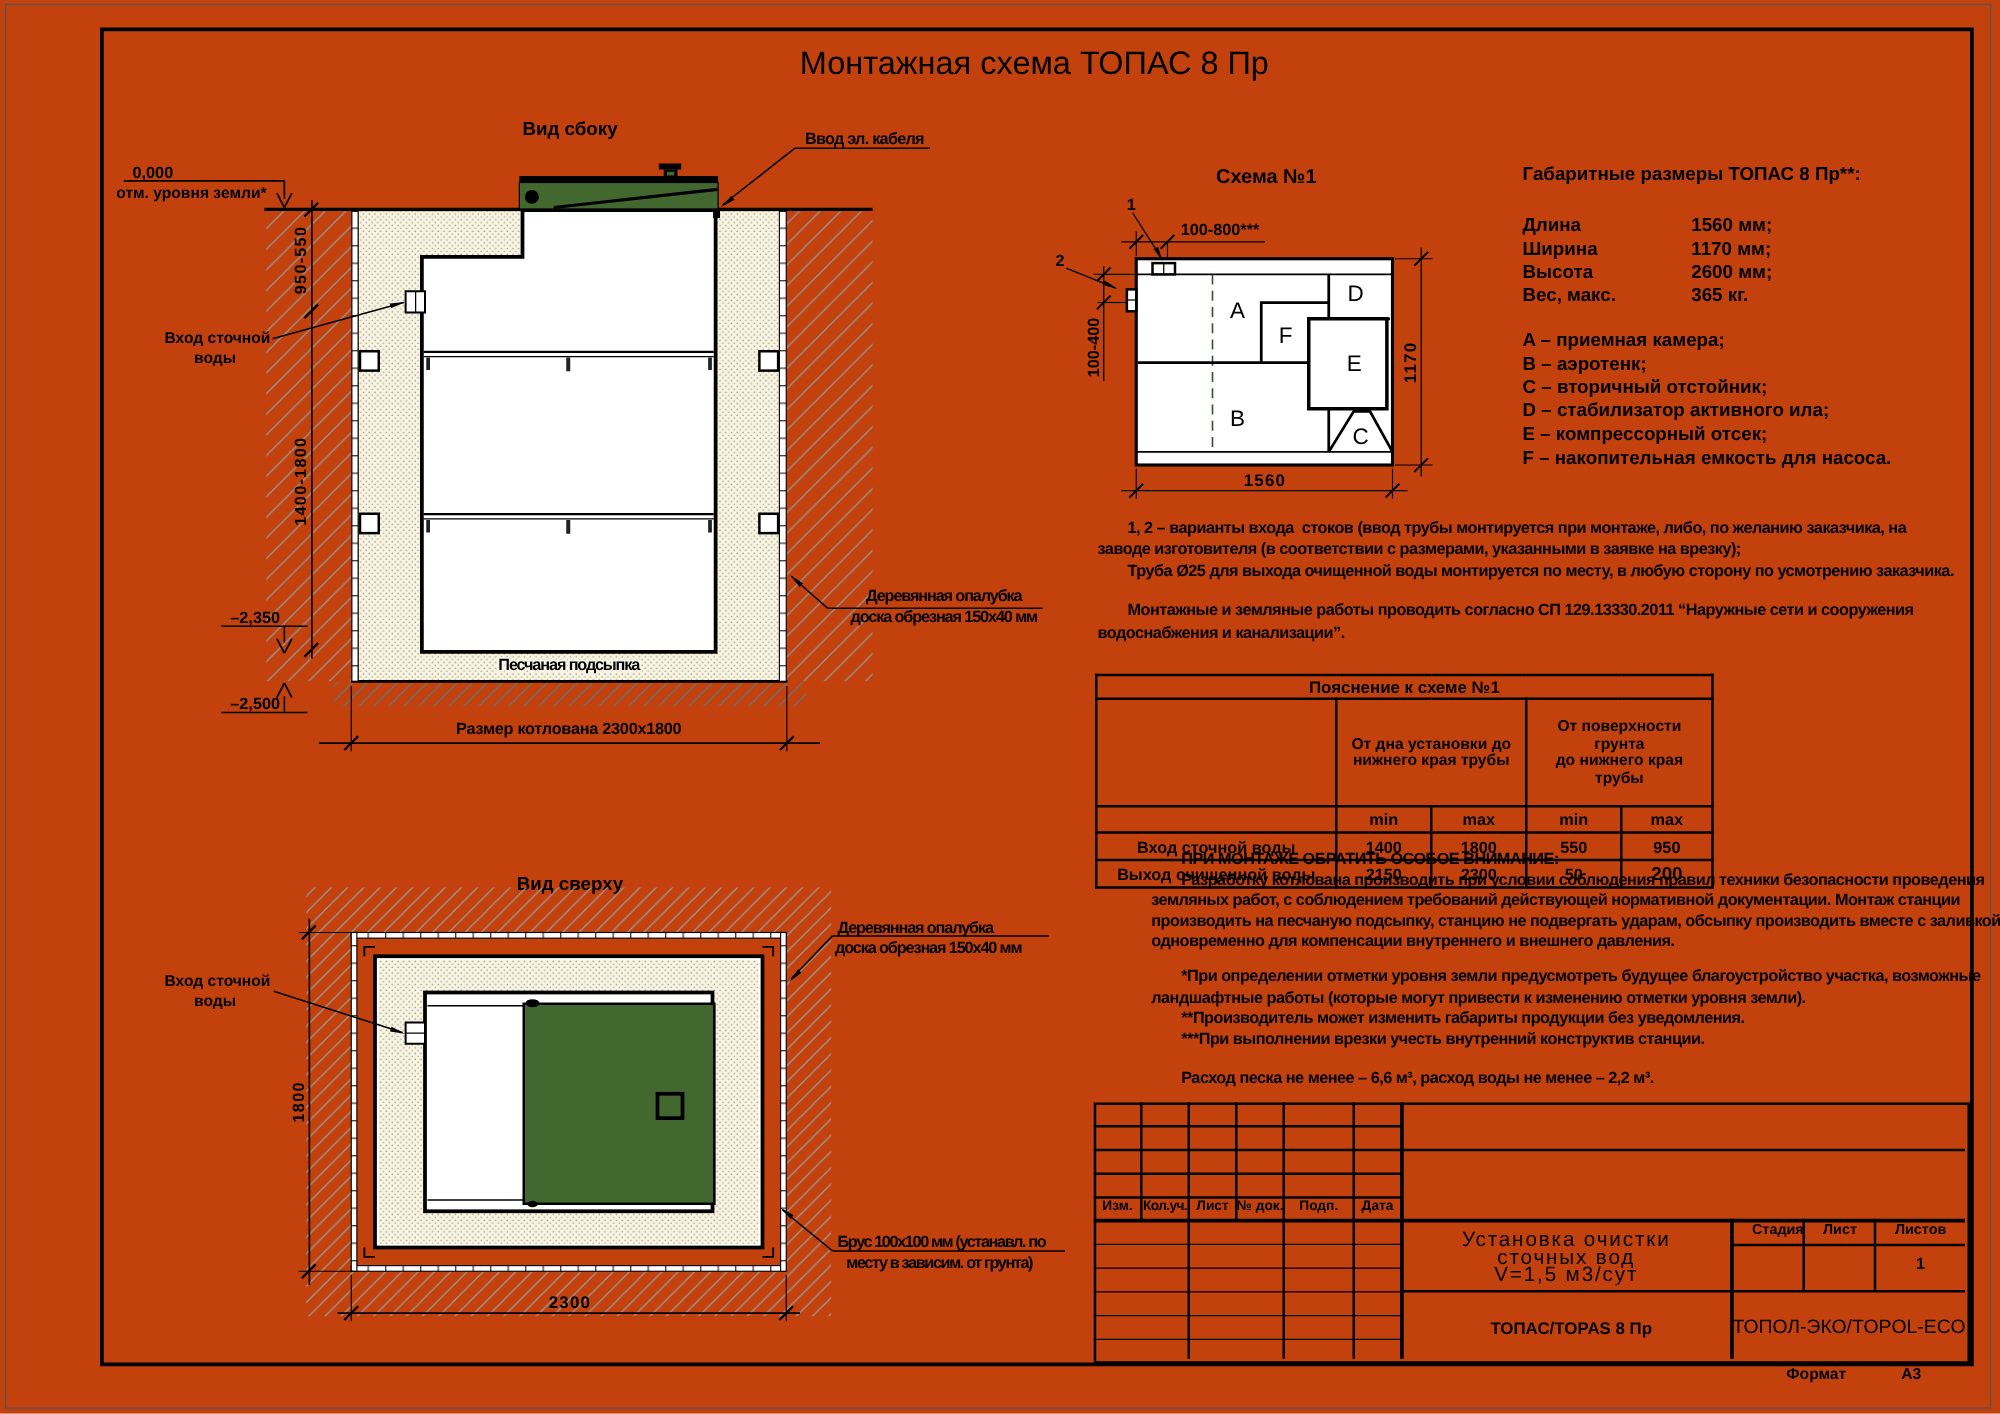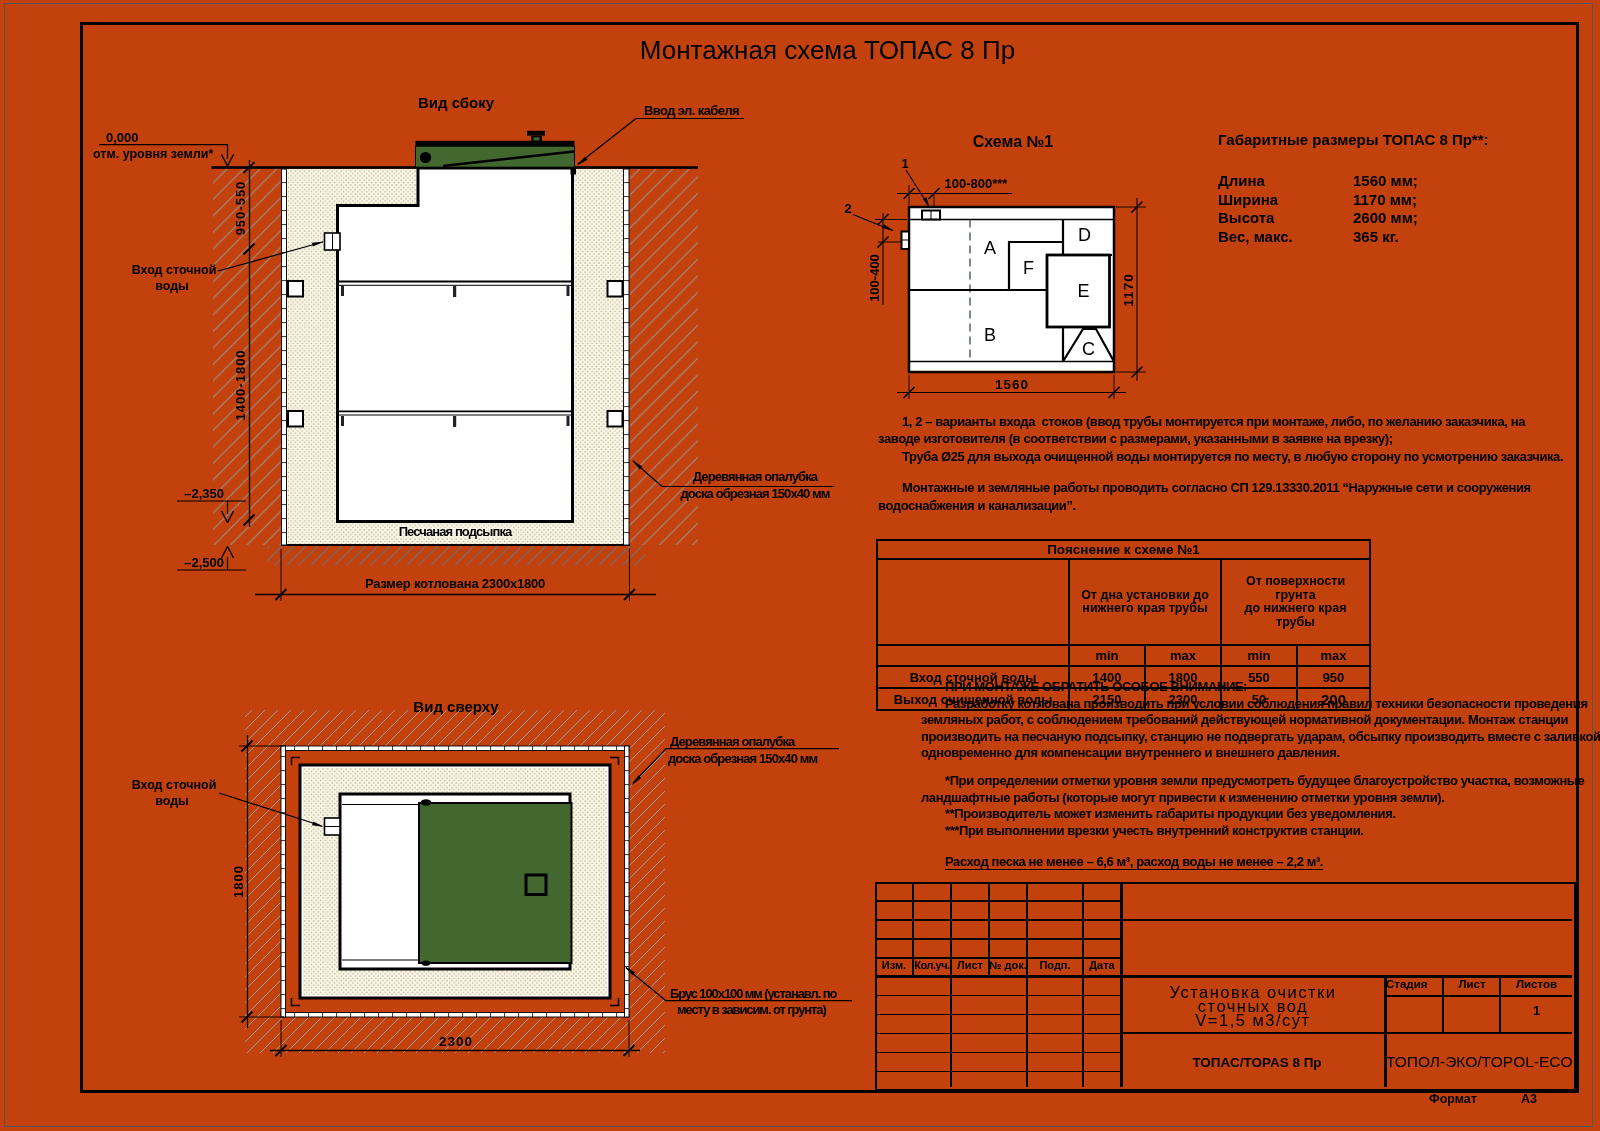--- a/index.html
+++ b/index.html
@@ -347,20 +347,21 @@
 <text x="1012" y="389" text-anchor="middle" font-size="13.5" letter-spacing="1">1560</text>
         </g>
 </g>
 </svg>
 
 <div class="t" style="left:1218px;top:131px;font-size:15px;font-weight:bold;">Габаритные размеры ТОПАС 8 Пр**:</div>
 
 <div class="t" style="left:1218px;top:172px;font-size:15px;font-weight:bold;line-height:18.6px;">Длина<br>Ширина<br>Высота<br>Вес, макс.</div>
 <div class="t" style="left:1353px;top:172px;font-size:15px;font-weight:bold;line-height:18.6px;">1560 мм;<br>1170 мм;<br>2600 мм;<br>365 кг.</div>
 
+<div class="t" style="left:1218px;top:264px;font-size:15px;font-weight:bold;line-height:18.7px;">A – приемная камера;<br>B – аэротенк;<br>C – вторичный отстойник;<br>D – стабилизатор активного ила;<br>E – компрессорный отсек;<br>F – накопительная емкость для насоса.</div>
 
 <div class="t" style="left:878px;top:413px;font-size:13px;font-weight:bold;line-height:17.4px;letter-spacing:-0.4px;">
 <span style="display:inline-block;width:24px;"></span>1, 2 – варианты входа&nbsp; стоков (ввод трубы монтируется при монтаже, либо, по желанию заказчика, на<br>
 заводе изготовителя (в соответствии с размерами, указанными в заявке на врезку);<br>
 <span style="display:inline-block;width:24px;"></span>Труба Ø25 для выхода очищенной воды монтируется по месту, в любую сторону по усмотрению заказчика.<br>
 <span style="display:block;height:14px;"></span>
 <span style="display:inline-block;width:24px;"></span>Монтажные и земляные работы проводить согласно СП 129.13330.2011 “Наружные сети и сооружения<br>
 водоснабжения и канализации”.</div>
 
 <table style="position:absolute;left:876px;top:539px;border-collapse:collapse;table-layout:fixed;width:493px;font-family:'Liberation Sans',sans-serif;font-weight:bold;color:#000;text-align:center;">
@@ -409,21 +410,21 @@
 <span style="display:inline-block;width:24px;"></span>Разработку котлована производить при условии соблюдения правил техники безопасности проведения<br>
 земляных работ, с соблюдением требований действующей нормативной документации. Монтаж станции<br>
 производить на песчаную подсыпку, станцию не подвергать ударам, обсыпку производить вместе с заливкой<br>
 одновременно для компенсации внутреннего и внешнего давления.<br>
 <span style="display:block;height:11px;"></span>
 <span style="display:inline-block;width:24px;"></span>*При определении отметки уровня земли предусмотреть будущее благоустройство участка, возможные<br>
 ландшафтные работы (которые могут привести к изменению отметки уровня земли).<br>
 <span style="display:inline-block;width:24px;"></span>**Производитель может изменить габариты продукции без уведомления.<br>
 <span style="display:inline-block;width:24px;"></span>***При выполнении врезки учесть внутренний конструктив станции.<br>
 <span style="display:block;height:15px;"></span>
-<span style="display:inline-block;width:24px;"></span><span style="text-decoration:underline;text-underline-offset:3px;">Расход песка не менее – 6,6 м³, расход воды не менее – 2,2 м³.</span></div>
+<span style="display:inline-block;width:24px;"></span><span style="text-underline-offset:3px;">Расход песка не менее – 6,6 м³, расход воды не менее – 2,2 м³.</span></div>
 
 <div style="position:absolute;left:875px;top:882px;width:697px;height:205px;border:2.5px solid #000;"></div>
 
 <div class="ln" style="left:912px;top:882px;width:2px;height:94px;"></div>
 <div class="ln" style="left:988px;top:882px;width:2px;height:94px;"></div>
 
 <div class="ln" style="left:950px;top:882px;width:2px;height:205px;"></div>
 <div class="ln" style="left:1026px;top:882px;width:2px;height:205px;"></div>
 <div class="ln" style="left:1082px;top:882px;width:2px;height:205px;"></div>
 <div class="ln" style="left:1120px;top:882px;width:2.5px;height:205px;"></div>
@@ -454,21 +455,21 @@
 <div class="t" style="left:913px;top:959px;width:38px;text-align:center;font-size:11px;font-weight:bold;letter-spacing:-0.5px;">Кол.уч.</div>
 <div class="t" style="left:951px;top:959px;width:38px;text-align:center;font-size:11px;font-weight:bold;">Лист</div>
 <div class="t" style="left:989px;top:959px;width:38px;text-align:center;font-size:11px;font-weight:bold;">№ док.</div>
 <div class="t" style="left:1027px;top:959px;width:56px;text-align:center;font-size:11px;font-weight:bold;">Подп.</div>
 <div class="t" style="left:1083px;top:959px;width:38px;text-align:center;font-size:11px;font-weight:bold;">Дата</div>
 
 <div class="t" style="left:1121px;top:985px;width:264px;text-align:center;font-size:16.5px;line-height:14.2px;letter-spacing:1.5px;">Установка очистки<br>сточных вод<br>V=1,5 м3/сут</div>
 
 <div class="t" style="left:1125px;top:1055px;width:264px;text-align:center;font-size:13.5px;font-weight:bold;">ТОПАС/TOPAS 8 Пр</div>
 
-<div class="t" style="left:1386px;top:978px;width:57px;text-align:left;font-size:11.5px;font-weight:bold;">Стадия</div>
+<div class="t" style="left:1386px;top:978px;width:57px;text-align:right;font-size:11.5px;font-weight:bold;">Стадия</div>
 <div class="t" style="left:1444px;top:978px;width:56px;text-align:center;font-size:11.5px;font-weight:bold;">Лист</div>
 <div class="t" style="left:1501px;top:978px;width:71px;text-align:center;font-size:11.5px;font-weight:bold;">Листов</div>
 
 <div class="t" style="left:1501px;top:1003px;width:71px;text-align:center;font-size:13px;font-weight:bold;">1</div>
 
 <div class="t" style="left:1386px;top:1053px;width:186px;text-align:center;font-size:15.5px;">ТОПОЛ-ЭКО/TOPOL-ECO</div>
 
 <div class="t" style="left:1429px;top:1092px;font-size:12.5px;font-weight:bold;">Формат</div>
 <div class="t" style="left:1521px;top:1092px;font-size:12.5px;font-weight:bold;">А3</div>
 

